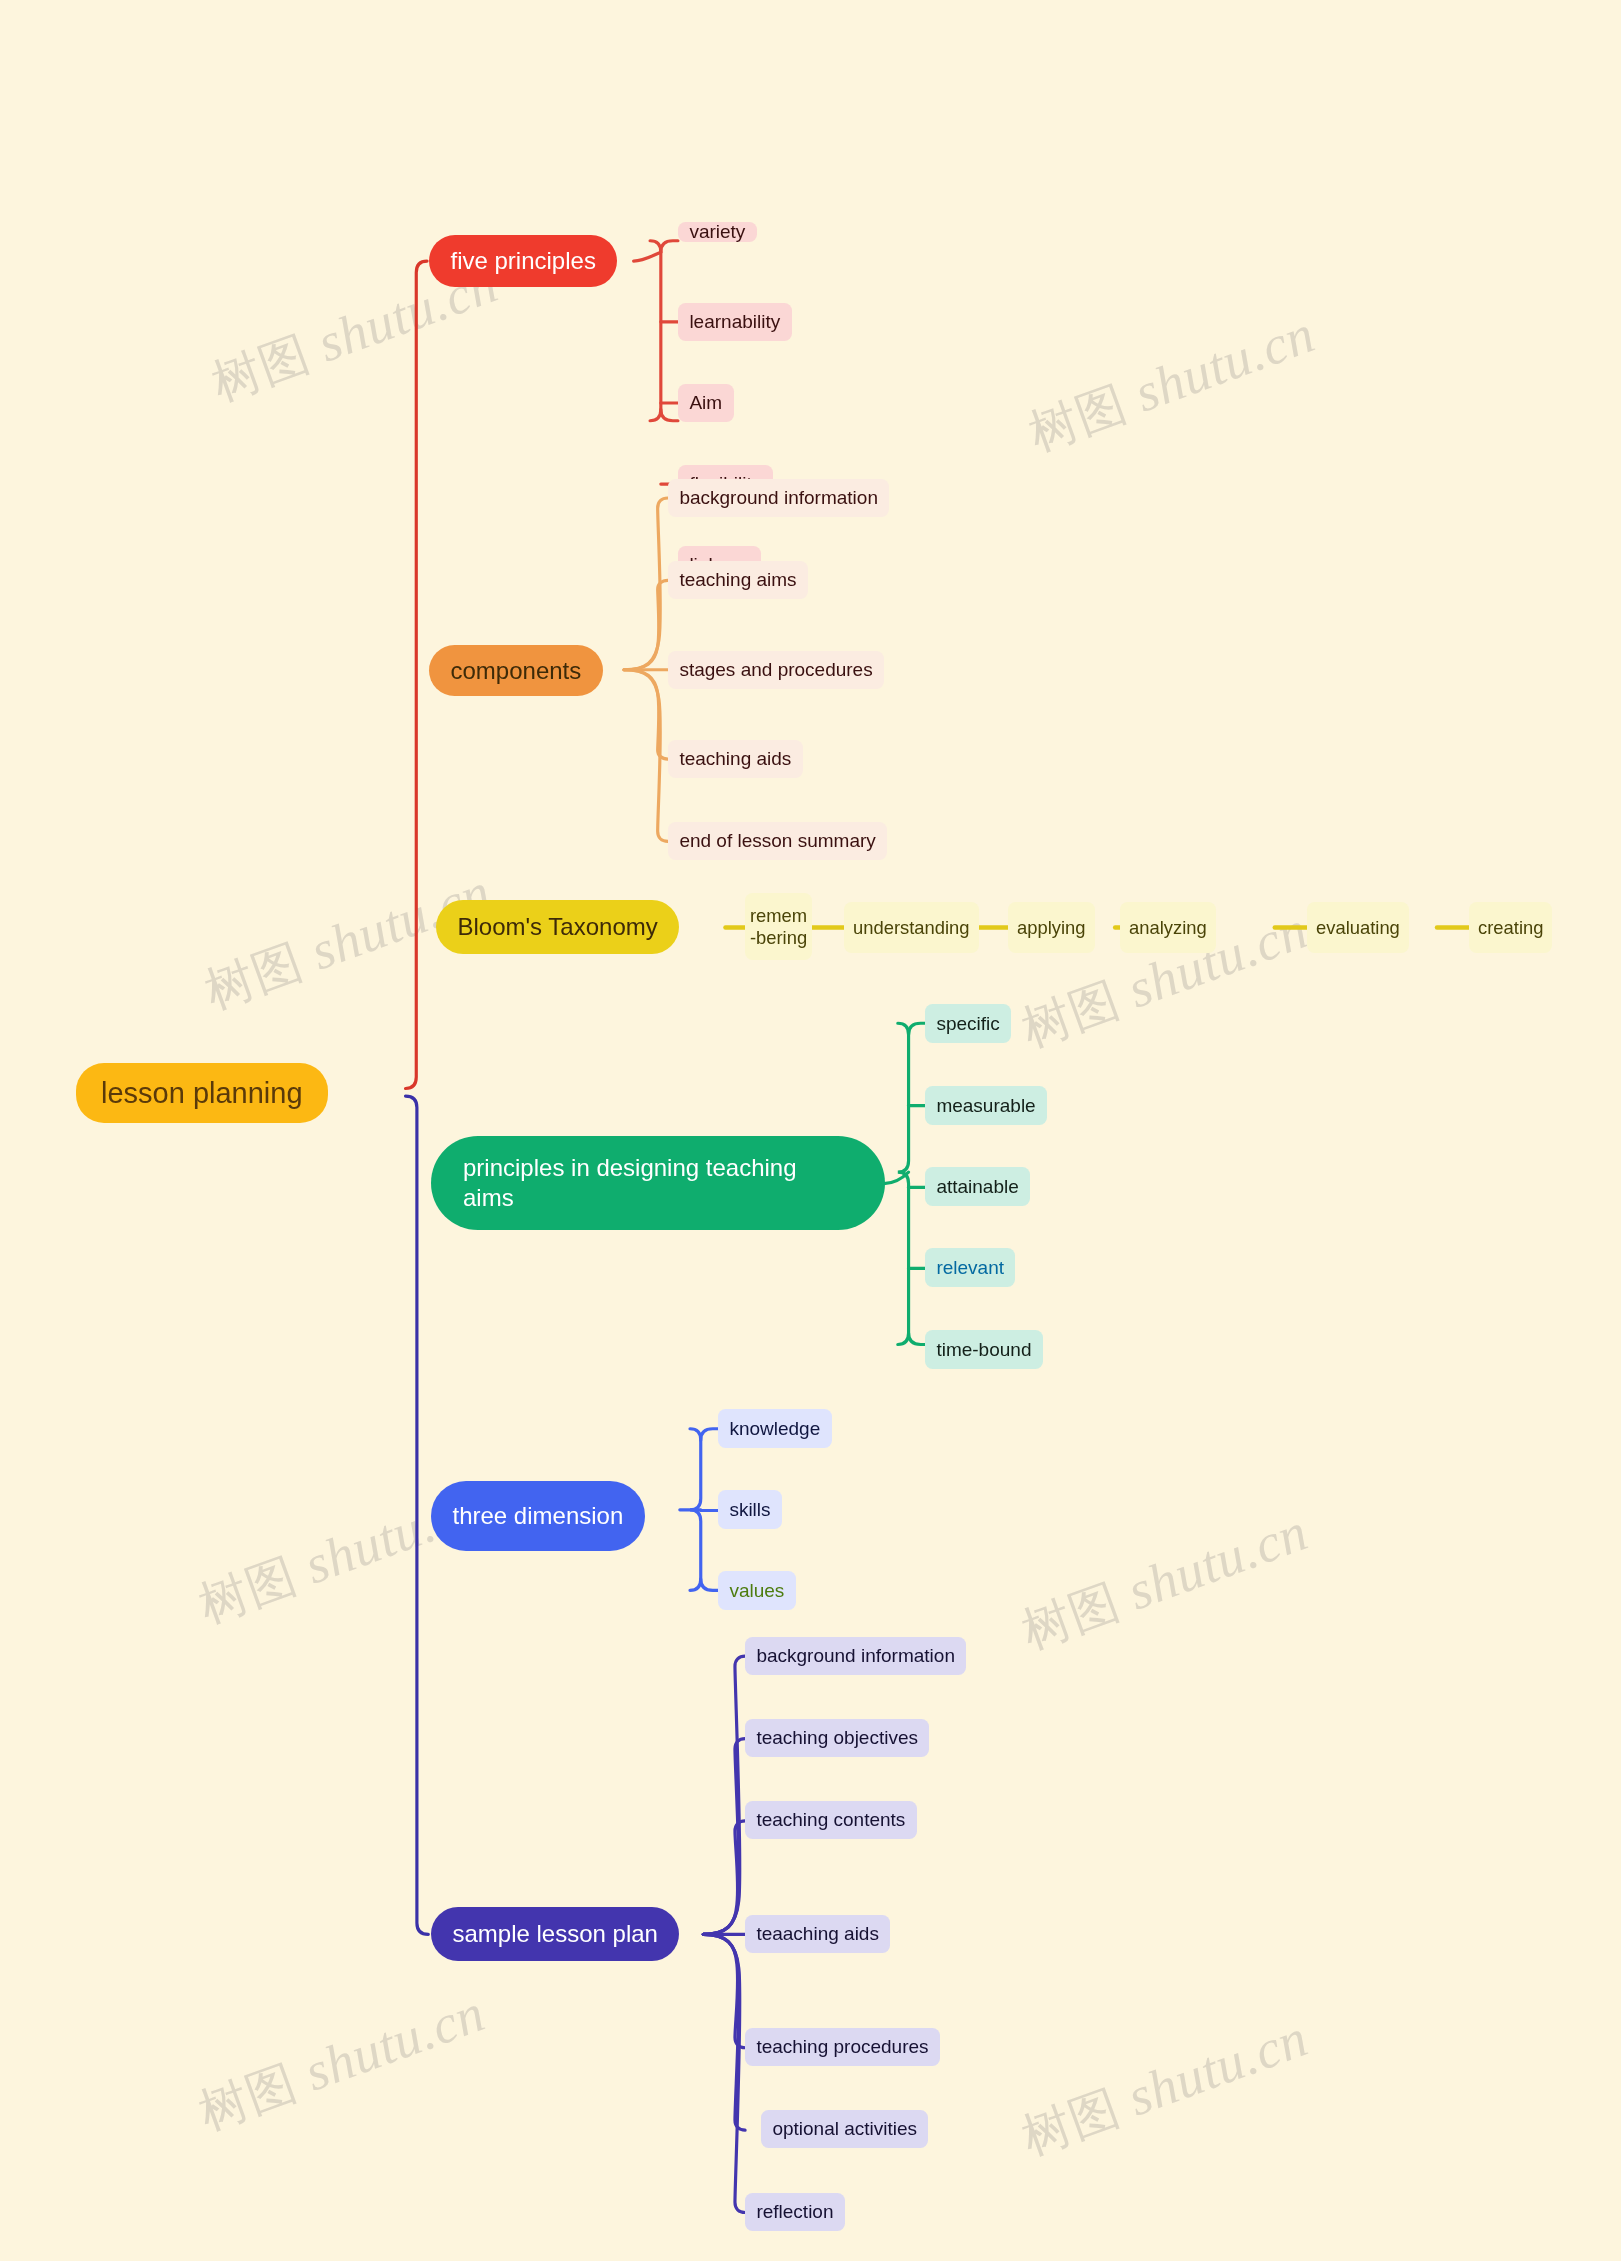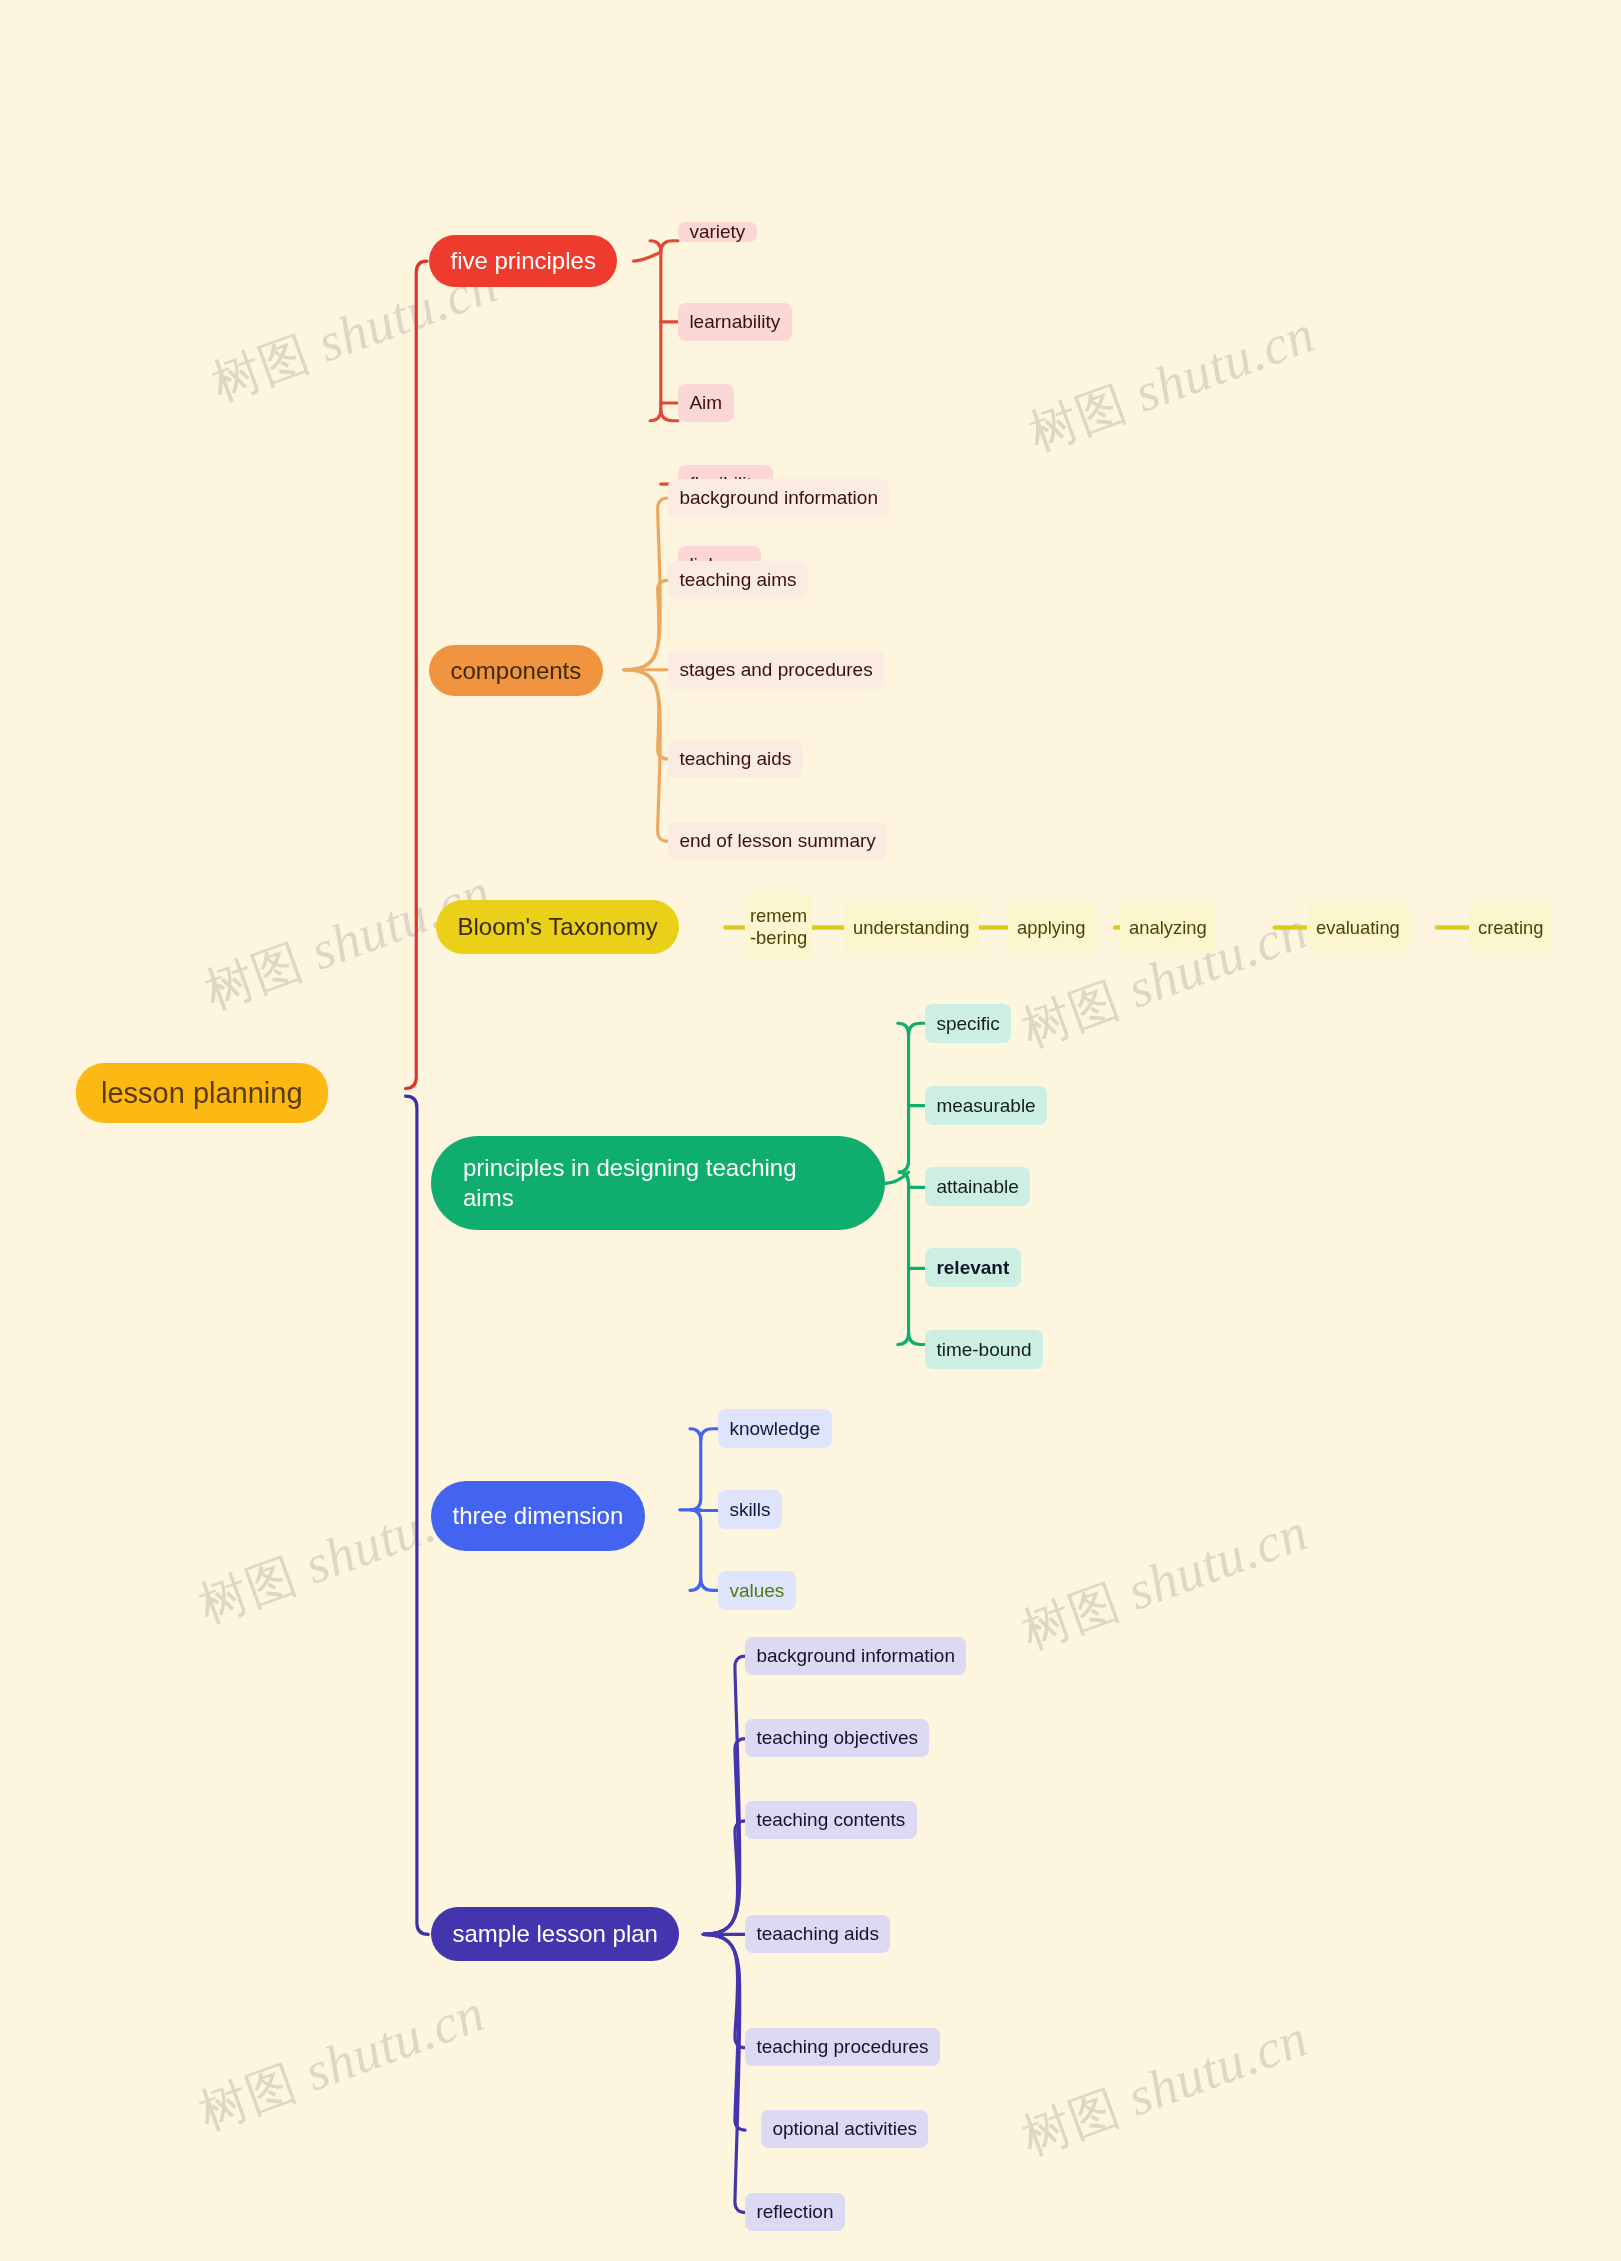--- a/index.html
+++ b/index.html
@@ -205,21 +205,21 @@
 
   <div class="node topic" style="left:431px; top:1136px; width:454px; height:94px; background:#0fad6e; line-height:1.25; padding:0 32px; align-items:center;">
     <span>principles in designing teaching aims</span>
   </div>
   <div class="node leaf" style="left:925px; top:1004px; height:39px; background:#cdeee2; color:#132019;align-items:center;">
     <span>specific</span></div>
   <div class="node leaf" style="left:925px; top:1086px; height:39px; background:#cdeee2; color:#132019;">
     <span>measurable</span></div>
   <div class="node leaf" style="left:925px; top:1167px; height:39px; background:#cdeee2; color:#132019;">
     <span>attainable</span></div>
-  <div class="node leaf" style="left:925px; top:1248px; height:39px; background:#cdeee2; color:#0f172a;font-weight:bold;">
+  <div class="node leaf" style="left:925px; top:1248px; height:39px; background:#cdeee2; color:#0369a1;">
     <span>relevant</span></div>
   <div class="node leaf" style="left:925px; top:1330px; height:39px; background:#cdeee2; color:#132019;">
     <span>time-bound</span></div>
 
   <div class="node topic" style="left:431px; top:1481px; height:70px; background:#4264f0;">
     <span>three dimension</span>
   </div>
   <div class="node leaf" style="left:718px; top:1409px; height:39px; background:#dfe4fd; color:#101640;">
     <span>knowledge</span></div>
   <div class="node leaf" style="left:718px; top:1490px; height:39px; background:#dfe4fd; color:#101640;">

